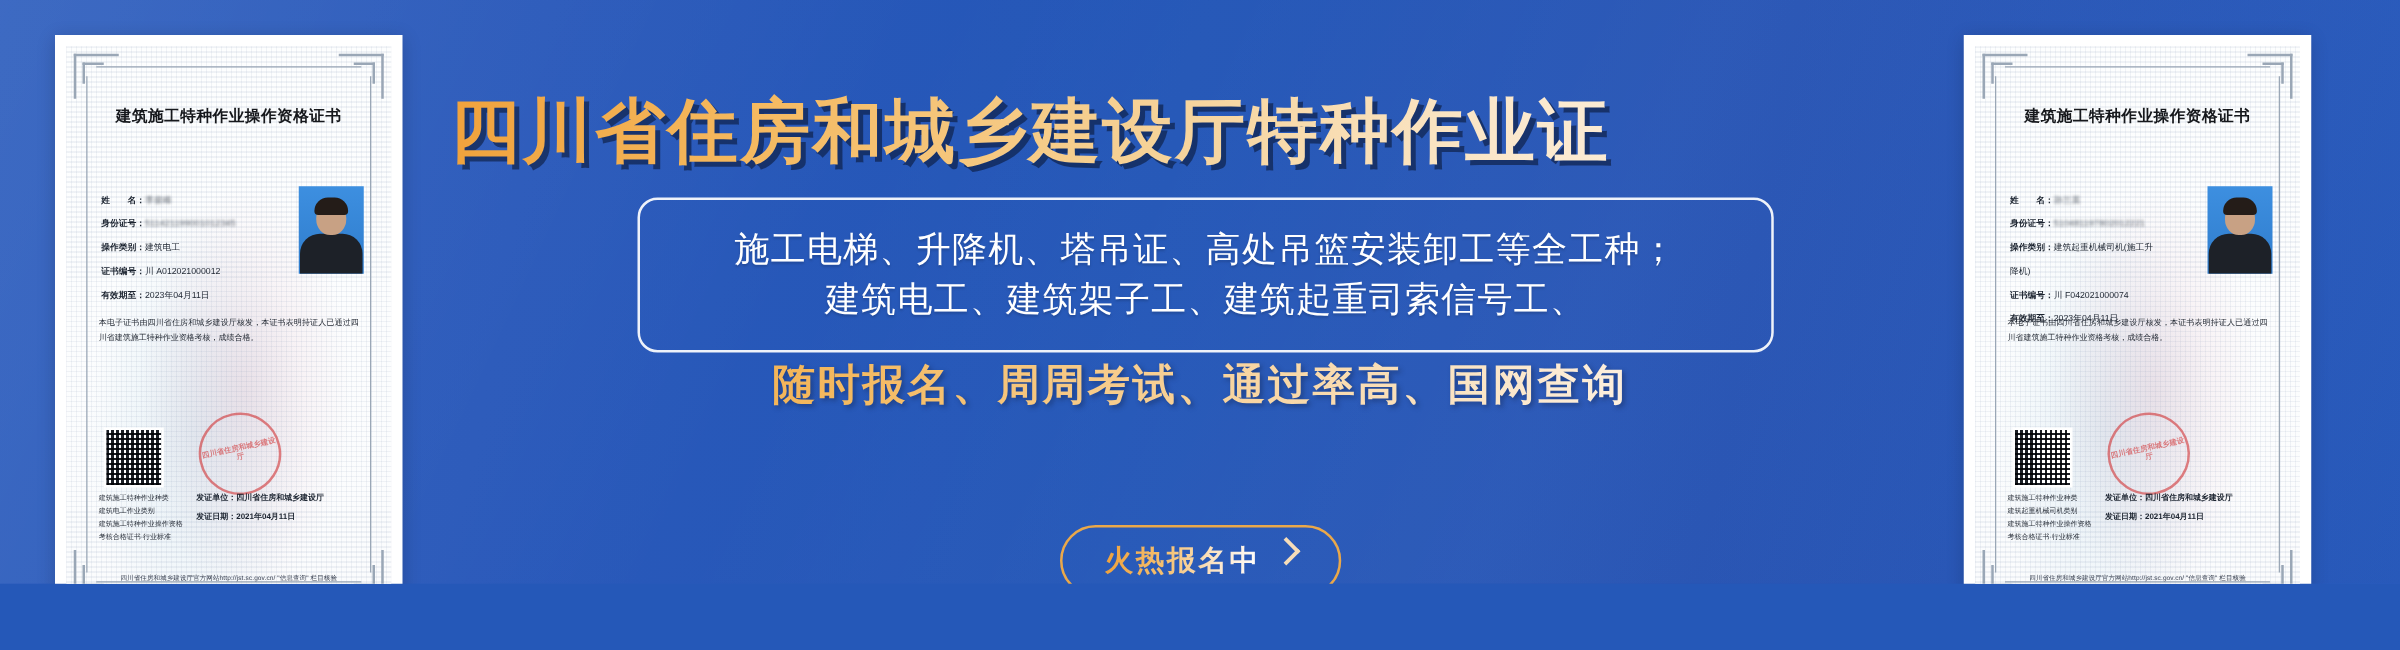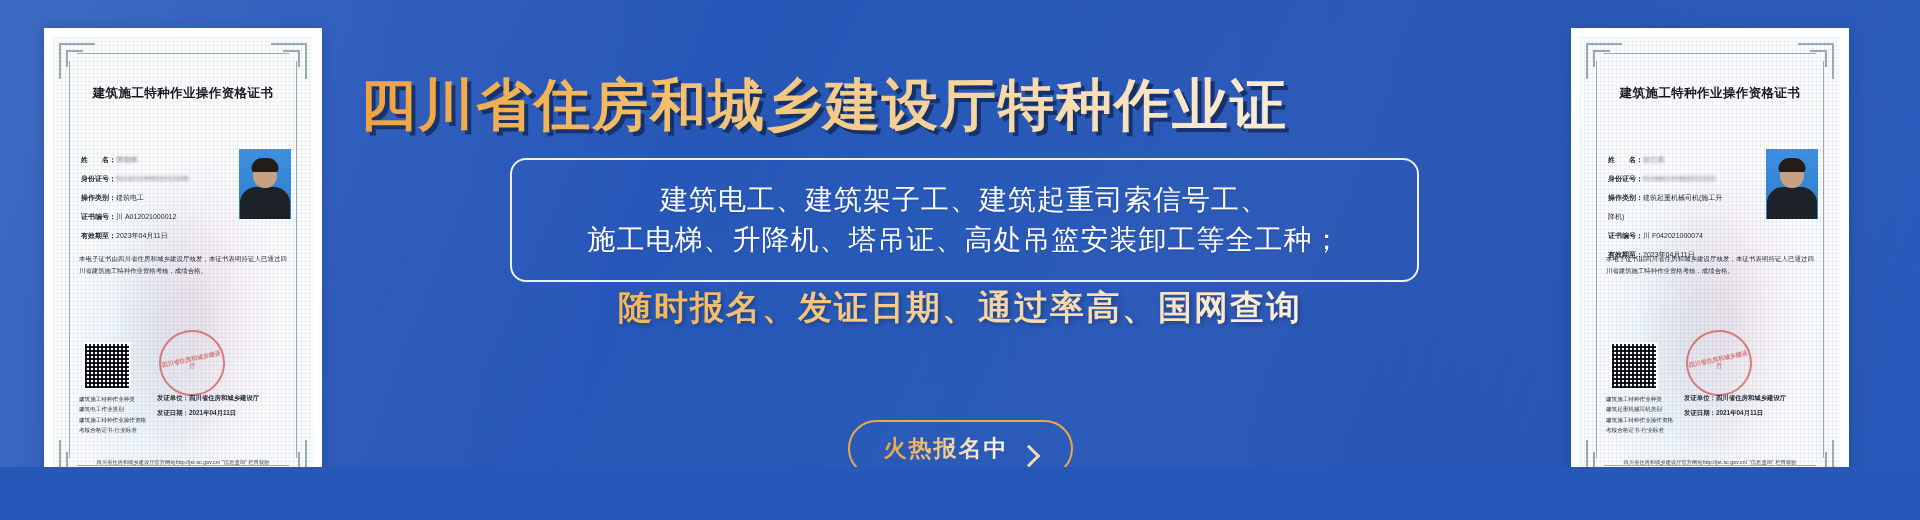--- a/index.html
+++ b/index.html
@@ -139,21 +139,21 @@
   .tagline{
     position:absolute;left:0;right:0;top:285px;text-align:center;
     font-size:34px;font-weight:700;letter-spacing:2px;white-space:nowrap;
     background:linear-gradient(92deg,#f0a23c 0%,#f4b95f 26%,#f8d7a6 55%,#fdf1e2 80%,#ffffff 100%);
     -webkit-background-clip:text;background-clip:text;color:transparent;
     filter:drop-shadow(2px 2px 2px rgba(8,18,44,.35));
   }
 
   .cta-wrap{position:absolute;left:0;right:0;top:420px;display:flex;justify-content:center;}
   .cta{
-    display:inline-flex;align-items:flex-end;gap:10px;
+    display:inline-flex;align-items:flex-start;gap:10px;
     padding:11px 34px;border:2px solid #eaa84a;border-radius:40px;
     background:transparent;cursor:pointer;
   }
   .cta-label{
     font-size:23px;font-weight:700;letter-spacing:2px;white-space:nowrap;
     background:linear-gradient(92deg,#f0a23c 0%,#f6c madre 1%,#f7cf92 55%,#fdf2e4 100%);
     background:linear-gradient(92deg,#efa13b 0%,#f5c274 40%,#fbe6cb 72%,#ffffff 100%);
     -webkit-background-clip:text;background-clip:text;color:transparent;
   }
   .cta-arrow{
@@ -283,25 +283,25 @@
 
       <div class="cert-foot">四川省住房和城乡建设厅官方网站http://jst.sc.gov.cn/ "信息查询" 栏目核验</div>
     </div>
   </div>
 
   <div class="center">
 
     <div class="headline">四川省住房和城乡建设厅特种作业证</div>
 
     <div class="specbox">
+      <div class="specline">施工电梯、升降机、塔吊证、高处吊篮安装卸工等全工种；</div>
       <div class="specline">建筑电工、建筑架子工、建筑起重司索信号工、</div>
-      <div class="specline">施工电梯、升降机、塔吊证、高处吊篮安装卸工等全工种；</div>
     </div>
 
-    <div class="tagline">随时报名、发证日期、通过率高、国网查询</div>
+    <div class="tagline">随时报名、周周考试、通过率高、国网查询</div>
 
     <div class="cta-wrap">
       <div class="cta">
         <span class="cta-label">火热报名中</span>
         <span class="cta-arrow"></span>
       </div>
     </div>
 
   </div>
 </div>

